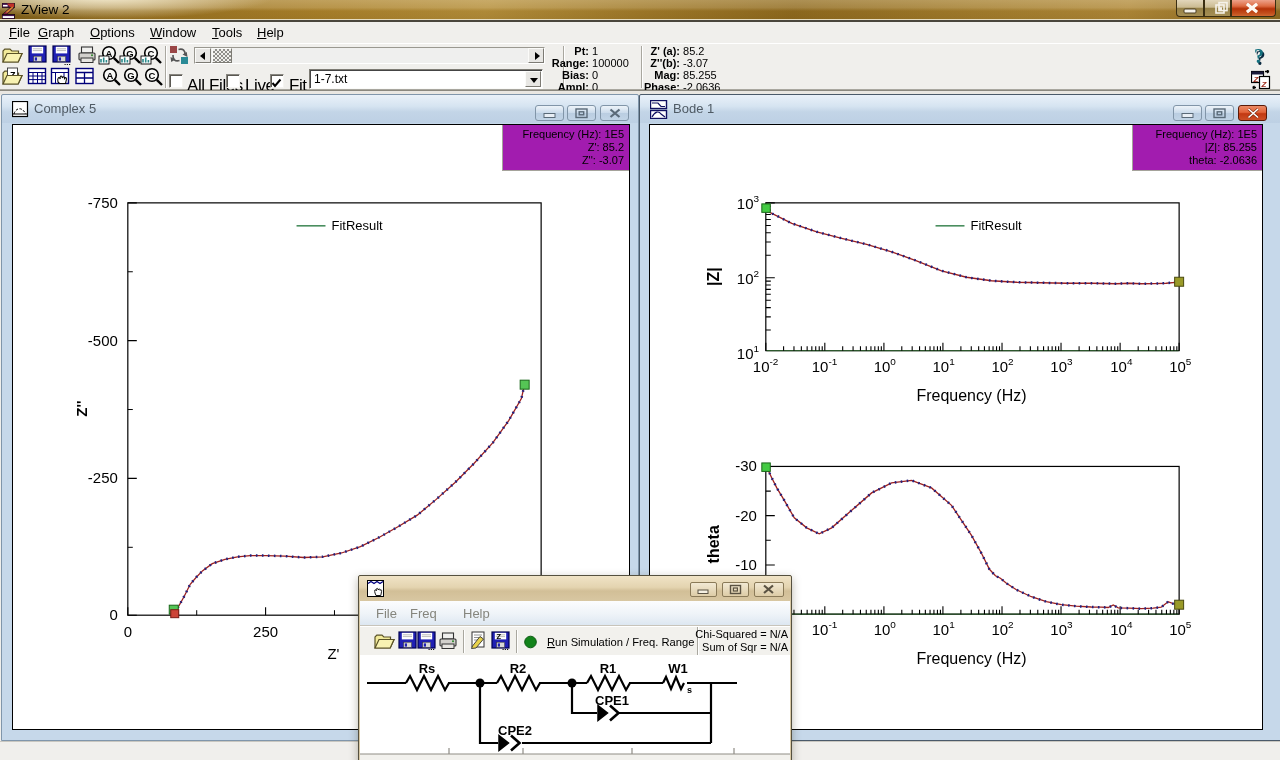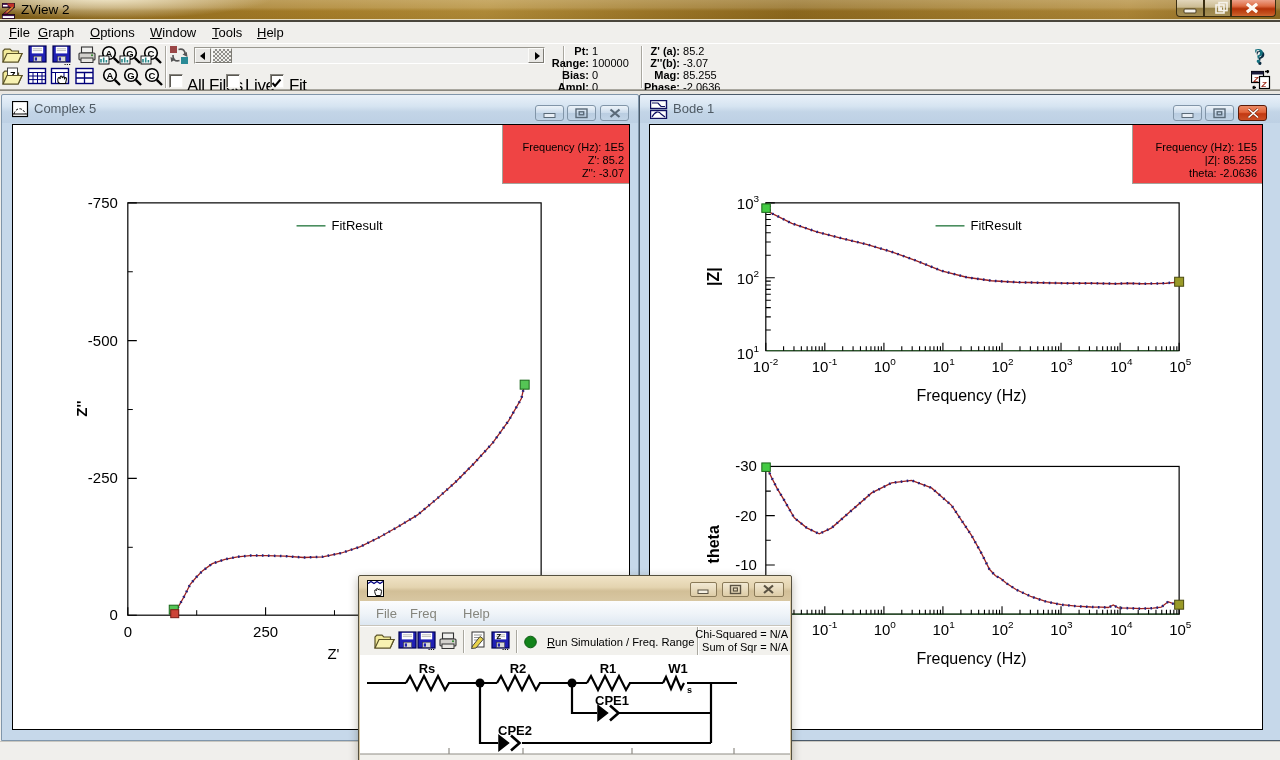--- a/index.html
+++ b/index.html
@@ -49,21 +49,21 @@
 
 .win { position:absolute; background:#c6d8ea; border:1px solid #8096ab; border-radius:2px 2px 0 0; }
 .win.active { border-color:#4a5a6a; }
 .wtbar { position:absolute; left:0; top:0; right:0; height:28px; border-radius:2px 2px 0 0;
   background:linear-gradient(#e9f1f9 0%,#d6e4f1 40%,#c3d5e7 60%,#bdd0e4 100%); }
 .wtitle { position:absolute; left:26px; top:6px; font-size:13px; color:#4f5a64; }
 .wbtn { position:absolute; top:10px; width:29px; height:16px; border:1px solid #8195a8; border-radius:3px;
   background:linear-gradient(rgba(255,255,255,0.55),rgba(220,232,244,0.3) 50%,rgba(176,197,218,0.45) 52%,rgba(196,214,231,0.5)); }
 .wbtn.red { background:linear-gradient(#eb8a66 0%,#e2643a 45%,#c23912 55%,#cc4f26 100%); border-color:#5a1a08; }
 .wclient { position:absolute; background:#fff; border:1px solid #000; }
-.infobox { position:absolute; background:#ef4444; border-left:1px solid #a5a39b; border-bottom:1px solid #a5a39b; font-size:11px; line-height:13px; text-align:right; padding:16px 5px 3px 8px; color:#000; }
+.infobox { position:absolute; background:#a21caf; border-left:1px solid #a5a39b; border-bottom:1px solid #a5a39b; font-size:11px; line-height:13px; text-align:right; padding:3px 5px 3px 8px; color:#000; }
 text { font-family:"Liberation Sans", sans-serif; }
 </style>
 </head>
 <body>
 <div id="app">
 
 <div id="titlebar">
       <div class="hl"></div>
     </div>
 <svg id="zicon" class="abs" style="left:2px;top:3px" width="13" height="16" viewBox="0 0 13 16">
@@ -112,20 +112,26 @@
   </div>
 
   <div class="cb" style="left:169px;top:30px;"></div>
       <div class="cblab" style="left:187px;top:32px;">All Files</div>
   <div class="cb" style="left:226px;top:30px;"></div>
       <div class="cblab" style="left:245px;top:32px;">Live</div>
   <div class="cb" style="left:270px;top:30px;"><svg width="11" height="11" viewBox="0 0 11 11">
           <path d="M1.5 5 L4 8 L9.5 1.5" fill="none" stroke="#000" stroke-width="2"></path>
         </svg></div>
   <div class="cblab" style="left:289px;top:32px;">Fit</div>
+  <div id="combo">
+        <span class="txt">1-7.txt</span>
+        <span class="drop">
+          <span class="darr"></span>
+        </span>
+      </div>
 
   <div class="dt" style="left:540px;top:1px;"><span class="l" style="width:49px">Pt:</span> 1</div>
   <div class="dt" style="left:540px;top:13px;"><span class="l" style="width:49px">Range:</span> 100000</div>
   <div class="dt" style="left:540px;top:25px;"><span class="l" style="width:49px">Bias:</span> 0</div>
   <div class="dt" style="left:540px;top:37px;"><span class="l" style="width:49px">Ampl:</span> 0</div>
 
   <div class="dt" style="left:630px;top:1px;"><span class="l" style="width:50px">Z' (a):</span> 85.2</div>
   <div class="dt" style="left:630px;top:13px;"><span class="l" style="width:50px">Z''(b):</span> -3.07</div>
   <div class="dt" style="left:630px;top:25px;"><span class="l" style="width:50px">Mag:</span> 85.255</div>
   <div class="dt" style="left:630px;top:37px;"><span class="l" style="width:50px">Phase:</span> -2.0636</div>

